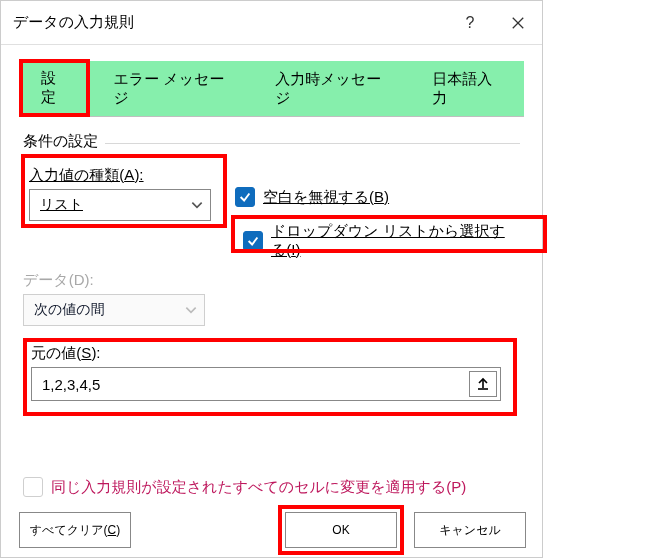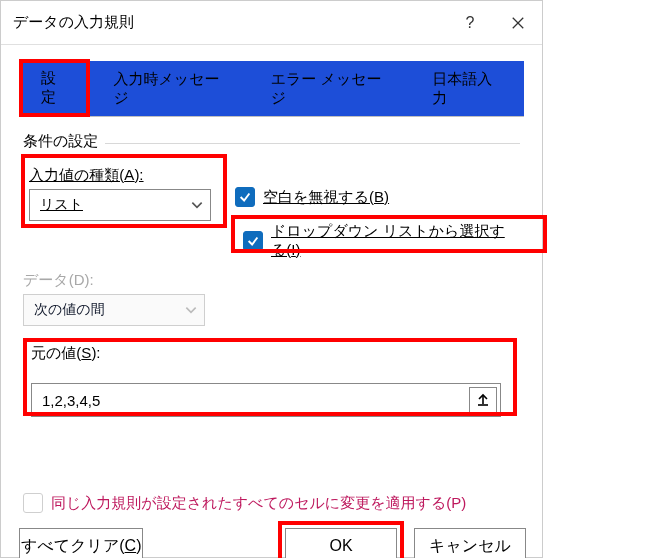--- a/index.html
+++ b/index.html
@@ -41,21 +41,21 @@
   .tabs {
     display: flex;
     align-items: flex-end;
     padding: 14px 18px 0 18px;
     gap: 0;
   }
   .tab {
     padding: 8px 22px 9px 22px;
     border: 1px solid transparent;
     border-bottom: none;
-    background: #1d4ed8;
+    background: #86efac;
     font-size: 15px;
     cursor: pointer;
   }
   .tab.active {
     border-color: #bfbfbf;
     border-bottom: 1px solid #fff;
     position: relative;
     z-index: 2;
   }
   .tabline {
@@ -124,21 +124,21 @@
     color: #fff;
   }
   .cb.unchecked { background:#fff; color:transparent; }
   .cb.disabled { color:#bbb; border-color:#cfcfcf; }
   .cb svg { width:14px; height:14px; }
   .cblabel { font-size: 15px; }
   .source-row {
     display:flex; align-items:flex-start;
     border: 1px solid #888;
     height: 34px;
-    margin-top:20px;
+    margin-top:4px;
     width: 470px;
   }
   .source-row input {
     flex:1; border:none; outline:none;
     font-size:15px; padding: 0 10px; height:100%;
     background:transparent;
   }
   .pickbtn {
     width: 28px; height: 26px;
     border: 1px solid #888;
@@ -157,21 +157,21 @@
     align-items:center;
     padding: 10px 16px 16px 18px;
     gap: 12px;
   }
   .btn {
     height: 36px;
     min-width: 112px;
     border: 1px solid #888;
     background: #fff;
     display:flex; align-items:center; justify-content:center;
-    font-size:16px;
+    font-size:12px;
     padding: 0 1px;
     cursor:pointer;
   }
   .spacer { flex:1; }
   .hl-tab { border: 4px solid #ff0000 !important; padding: 6px 18px 6px 18px; }
   .hl-box {
     position:absolute;
     border: 4px solid #ff0000;
     pointer-events:none;
   }
@@ -187,22 +187,22 @@
     <div class="wbtn">
       <svg viewBox="0 0 16 16" width="14" height="14">
         <line x1="2" y1="2" x2="14" y2="14" stroke="#333" stroke-width="1.4"></line>
         <line x1="14" y1="2" x2="2" y2="14" stroke="#333" stroke-width="1.4"></line>
       </svg>
     </div>
   </div>
 
   <div class="tabs">
     <div class="tab active hl-tab">設定</div>
+    <div class="tab">エラー メッセージ</div>
     <div class="tab">入力時メッセージ</div>
-    <div class="tab">エラー メッセージ</div>
     <div class="tab">日本語入力</div>
   </div>
   <div class="tabline"></div>
 
   <div class="content" style="position:relative;">
     <div class="grouplabel">条件の設定</div>
 
     <div class="row" style="align-items:flex-start; gap:18px; margin-top:4px;text-decoration:underline;">
 
       <div style="padding:5px 6px;">

